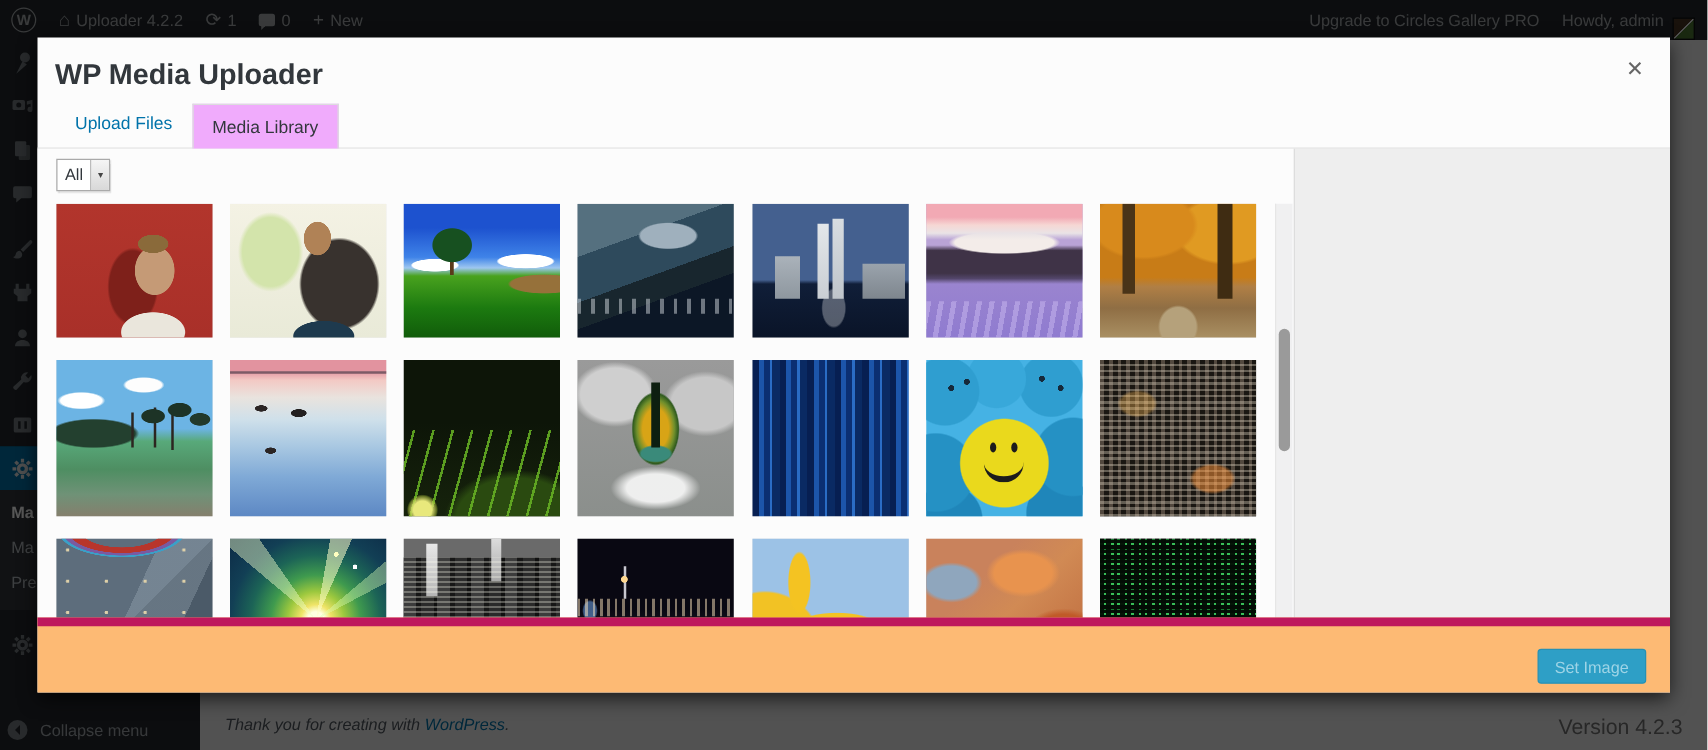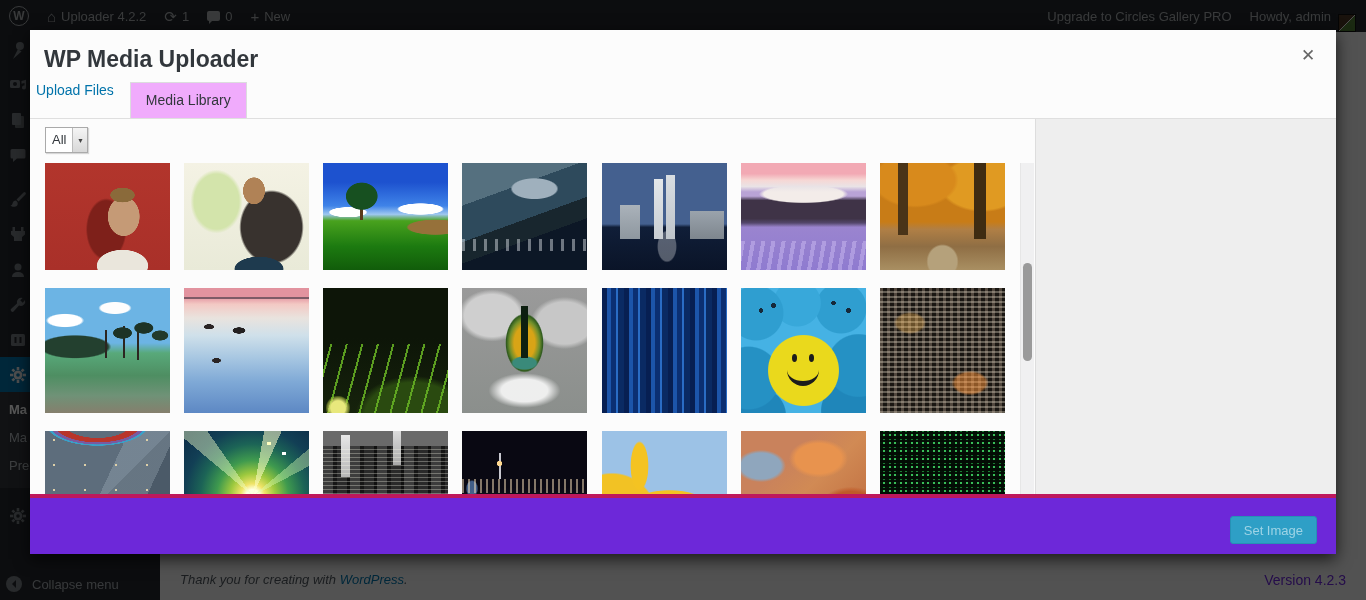--- a/index.html
+++ b/index.html
@@ -29,33 +29,33 @@
   .submenu { background:#32373c; padding:4px 0 8px 0; }
   .submenu-item { height:28px; line-height:28px; padding-left:9px; font-size:13px; color:#b4b9be; cursor:pointer;
                   white-space:nowrap; overflow:hidden; }
   .submenu-item.current { color:#fff; font-weight:bold; }
   .collapse-row { position:absolute; bottom:6px; left:0; display:flex; align-items:center; gap:8px; padding-left:4px; cursor:pointer; }
   .collapse-row svg { width:20px; height:20px; fill:#767b80; }
   .collapse-label { font-size:13px; color:#a0a5aa; white-space:nowrap; }
 
   .page-footer-thanks { position:absolute; left:180px; top:572px; font-size:13px; font-style:italic; color:#50575e; z-index:1; }
   .page-footer-thanks a { color:#0073aa; text-decoration:none; font-style:italic; }
-  .page-footer-version { position:absolute; right:20px; top:572px; font-size:14px; color:#6d28d9; z-index:1; }
+  .page-footer-version { position:absolute; right:20px; top:572px; font-size:17px; color:#737373; z-index:1; }
 
   
   .backdrop { position:absolute; inset:0; background:rgba(0,0,0,0.66); z-index:10; }
 
   
   .modal { position:absolute; left:30px; top:30px; width:1306px; height:524px; background:#fcfcfc;
            z-index:20; box-shadow:0 5px 15px rgba(0,0,0,0.7); }
   .modal-title { position:absolute; left:14px; top:16px; font-size:23px; font-weight:bold; color:#32373c; }
   .modal-close { position:absolute; right:14px; top:12px; font-size:17px; color:#666; cursor:pointer;
                  width:28px; height:28px; text-align:center; line-height:28px; }
   .tabs-row { position:absolute; left:0; right:0; top:52px; height:37px; border-bottom:1px solid #dfdfdf;
-              display:flex; padding-left:6px; }
+              display:flex; align-items:flex-end; padding-left:30px; }
   .tab-link { font-size:14px; color:#0073aa; padding:0 16px 12px 0; cursor:pointer; }
   .tab-active { font-size:14px; color:#32373c; background:#f0abfc; border:1px solid #dcdcde; border-bottom:none;
                 height:36px; line-height:35px; padding:0 15px; margin-bottom:-1px; cursor:pointer; }
 
   .modal-content { position:absolute; left:0; right:0; top:89px; bottom:60px; }
   .content-left { position:absolute; left:0; top:0; bottom:0; width:1005px; background:#fcfcfc; }
   .content-right { position:absolute; left:1005px; right:0; top:0; bottom:0; background:#eeeeee; border-left:1px solid #dddddd; }
 
   .filter-select { position:absolute; left:15px; top:8px; height:26px; display:flex; align-items:stretch;
                    border:1px solid #aaa; background:#fff; box-shadow:1px 1px 1px rgba(0,0,0,.15); cursor:pointer; }
@@ -67,21 +67,21 @@
   .search-box::placeholder { color:#8b8f94; }
 
   .media-grid { position:absolute; left:15px; top:44px; width:960px; height:345px; overflow:hidden;
                 display:grid; grid-template-columns:repeat(7,125px); grid-template-rows:107px 125px 125px;
                 row-gap:18px; justify-content:space-between; }
   .thumb { width:125px; cursor:pointer; background-repeat:no-repeat; background-color:#ddd; position:relative; }
 
   .vscroll { position:absolute; left:990px; top:44px; width:14px; height:343px; background:#f0f0f1; border-left:1px solid #e6e6e6; }
   .vscroll-thumb { position:absolute; left:2px; top:100px; width:9px; height:98px; background:#9a9a9a; border-radius:5px; cursor:pointer; }
 
-  .modal-footer { position:absolute; left:0; right:0; bottom:0; height:60px; background:#6d28d9; border-top:4px solid #be185d;margin-top:16px; }
+  .modal-footer { position:absolute; left:0; right:0; bottom:0; height:60px; background:#fdba74; border-top:7px solid #be185d;margin-top:16px; }
   .btn-primary { position:absolute; right:19px; top:18px; height:28px; padding:0 13px; font-size:13px; font-family:inherit;
                  background:#2e9fc6; border:1px solid #2691b5; border-radius:3px; color:#9ed4e6; cursor:pointer; }
 
   
   .k-ricky-martin-red { background-image:
     radial-gradient(ellipse 20px 12px at 62% 30%,#8a6a3a 0 60%,rgba(0,0,0,0) 62%),
     radial-gradient(ellipse 26px 32px at 63% 50%,#c59a76 0 60%,rgba(0,0,0,0) 62%),
     radial-gradient(ellipse 42px 26px at 62% 96%,#eae6dc 0 60%,rgba(0,0,0,0) 62%),
     radial-gradient(ellipse 34px 52px at 49% 62%,#7e201a 0 55%,rgba(0,0,0,0) 60%),
     linear-gradient(#b2352c,#a93029); }

